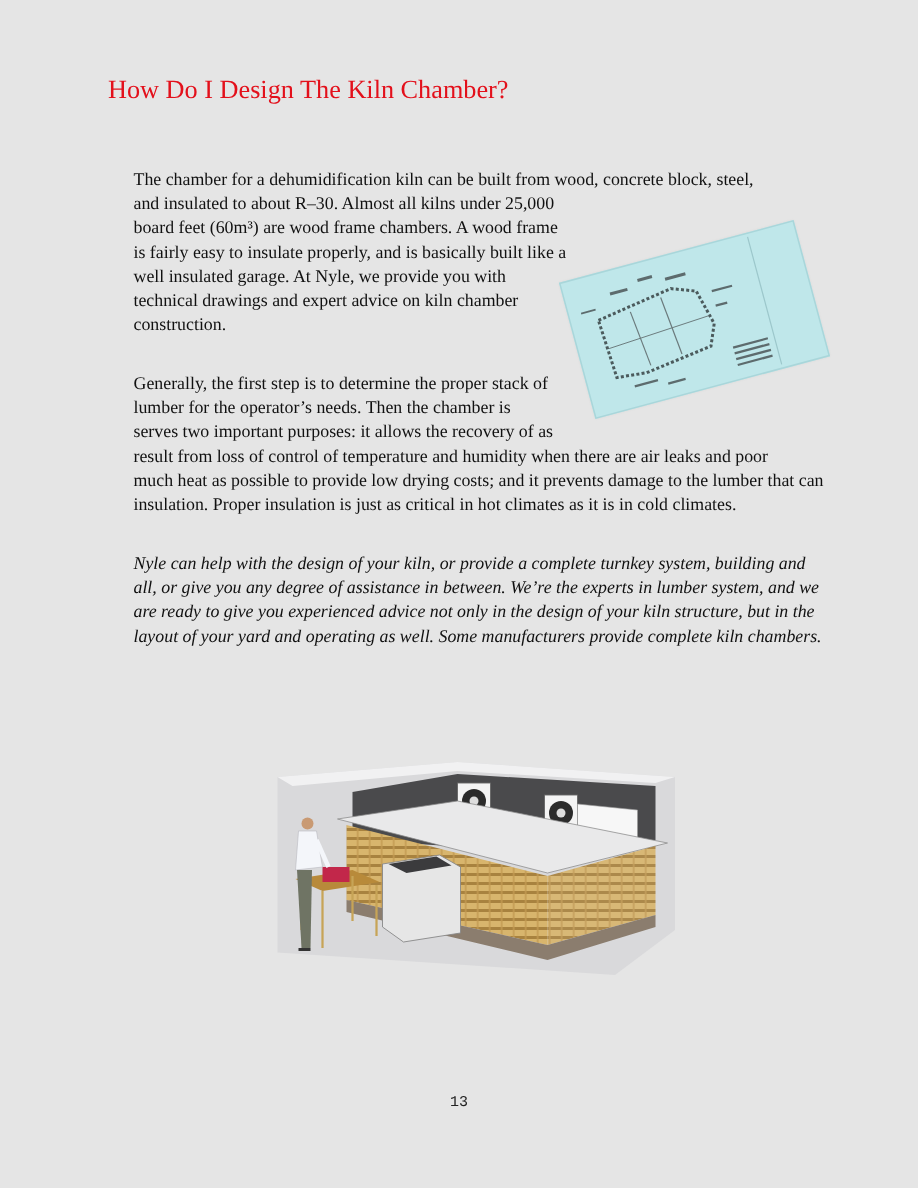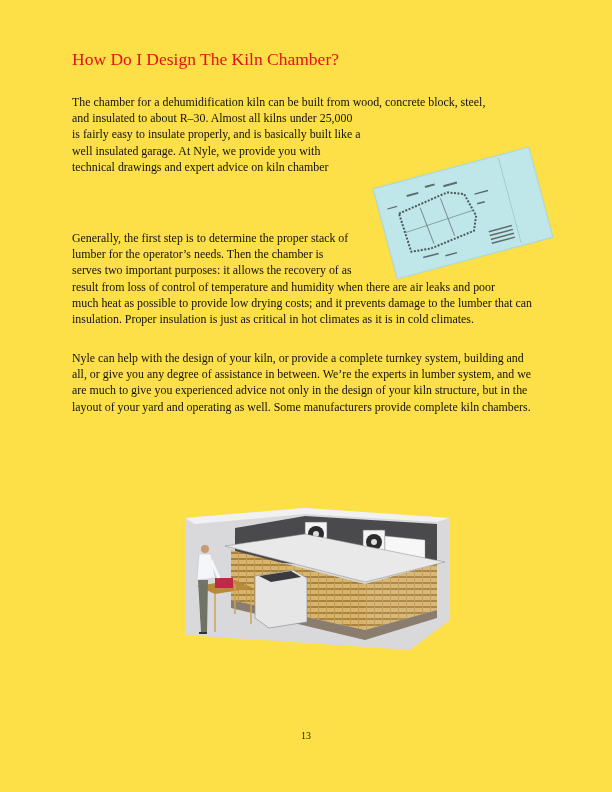--- a/index.html
+++ b/index.html
@@ -1,71 +1,73 @@
 <!DOCTYPE html>
 <html><head>
   <meta charset="utf-8">
   <style>
     html, body { margin: 0; padding: 0; background: #ffffff; }
     body { width: 612px; height: 792px; position: relative; overflow: hidden; }
-    .page { position: absolute; left: 0; top: 0; width: 612px; height: 792px; background: #fde047; }
+    .page { position: absolute; left: 0; top: 0; width: 612px; height: 792px; background: #e5e5e5; }
     .heading {
       position: absolute; left: 72px; top: 49px;
       font-family: "Liberation Serif", serif; font-size: 17.5px; color: #e3101b;
       margin: 0; font-weight: normal; white-space: nowrap;
     }
     .para {
-      position: absolute; left: 72px; margin: 0;
+      position: absolute; left: 72px; margin: 17px;
       font-family: "Liberation Serif", serif; font-size: 11.9px; line-height: 16.2px;
       color: #111; white-space: nowrap;
     }
     .para span { display: block; }
     .p1 { top: 94px; }
     .p2 { top: 230px; }
-    .p3 { top: 350px; }
+    .p3 { top: 350px; font-style: italic; }
     .drawing {
       position: absolute; left: 382px; top: 166px; width: 160px; height: 92px;
       transform: rotate(-15deg); transform-origin: center;
       background: #bfe7ea; border: 1px solid #a9d6da;
       box-shadow: 0 0 2px rgba(0,0,0,0.05);
     }
     .kiln { position: absolute; left: 175px; top: 500px; width: 275px; height: 160px; }
     .page-number {
       position: absolute; left: 0; width: 612px; top: 730px; text-align: center;
-      font-family: Liberation Serif, serif; font-size: 10px; color: #222;
+      font-family: Liberation Mono, monospace; font-size: 10px; color: #222;
     }
   </style>
 </head>
 <body>
 
 <div class="page">
 
   <h1 class="heading">How Do I Design The Kiln Chamber?</h1>
 
   <p class="para p1">
     <span>The chamber for a dehumidification kiln can be built from wood, concrete block, steel,</span>
     <span>and insulated to about R–30.  Almost all kilns under 25,000</span>
+    <span>board feet (60m³) are wood frame chambers. A wood frame</span>
     <span>is fairly easy to insulate properly, and is basically built like a</span>
     <span>well insulated garage. At Nyle, we provide you with</span>
     <span>technical drawings and expert advice on kiln chamber</span>
+    <span>construction.</span>
   </p>
 
   <p class="para p2">
     <span>Generally, the first step is to determine the proper stack of</span>
     <span>lumber for the operator’s needs. Then the chamber is</span>
     <span>serves two important purposes: it allows the recovery of as</span>
     <span>result from loss of control of temperature and humidity when there are air leaks and poor</span>
     <span>much heat as possible to provide low drying costs; and it prevents damage to the lumber that can</span>
     <span>insulation. Proper insulation is just as critical in hot climates as it is in cold climates.</span>
   </p>
 
   <p class="para p3">
     <span>Nyle can help with the design of your kiln, or provide a complete turnkey system, building and</span>
     <span>all, or give you any degree of assistance in between. We’re the experts in lumber system, and we</span>
-    <span>are much to give you experienced advice not only in the design of your kiln structure, but in the</span>
+    <span>are ready to give you experienced advice not only in the design of your kiln structure, but in the</span>
     <span>layout of your yard and operating as well. Some manufacturers provide complete kiln chambers.</span>
   </p>
 
   <div class="drawing">
     <svg width="160" height="92" viewBox="0 0 160 92">
       <rect x="128" y="2" width="0.8" height="88" fill="#9cc7cb"></rect>
       <polyline points="18,30 70,22 86,28 92,52 86,66 40,72 20,70 18,30" fill="none" stroke="#4b5a5c" stroke-width="2" stroke-dasharray="2,1.5"></polyline>
       <line x1="40" y1="30" x2="44" y2="68" stroke="#6b7a7c" stroke-width="0.8"></line>
       <line x1="62" y1="26" x2="66" y2="66" stroke="#6b7a7c" stroke-width="0.8"></line>
       <line x1="20" y1="50" x2="90" y2="46" stroke="#6b7a7c" stroke-width="0.6"></line>

